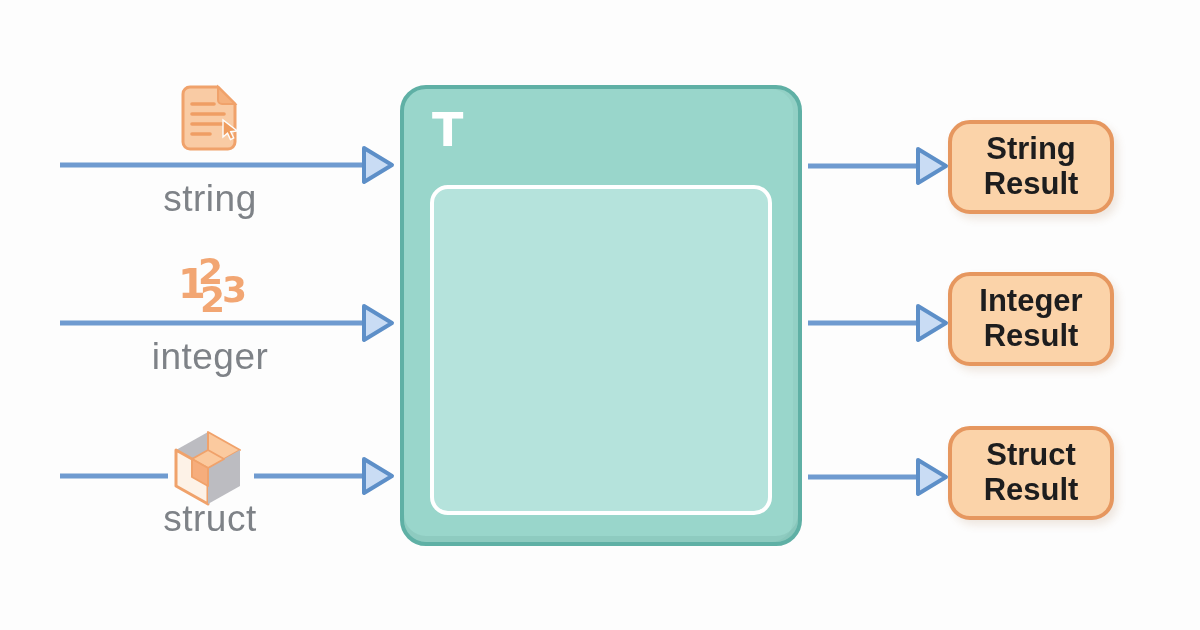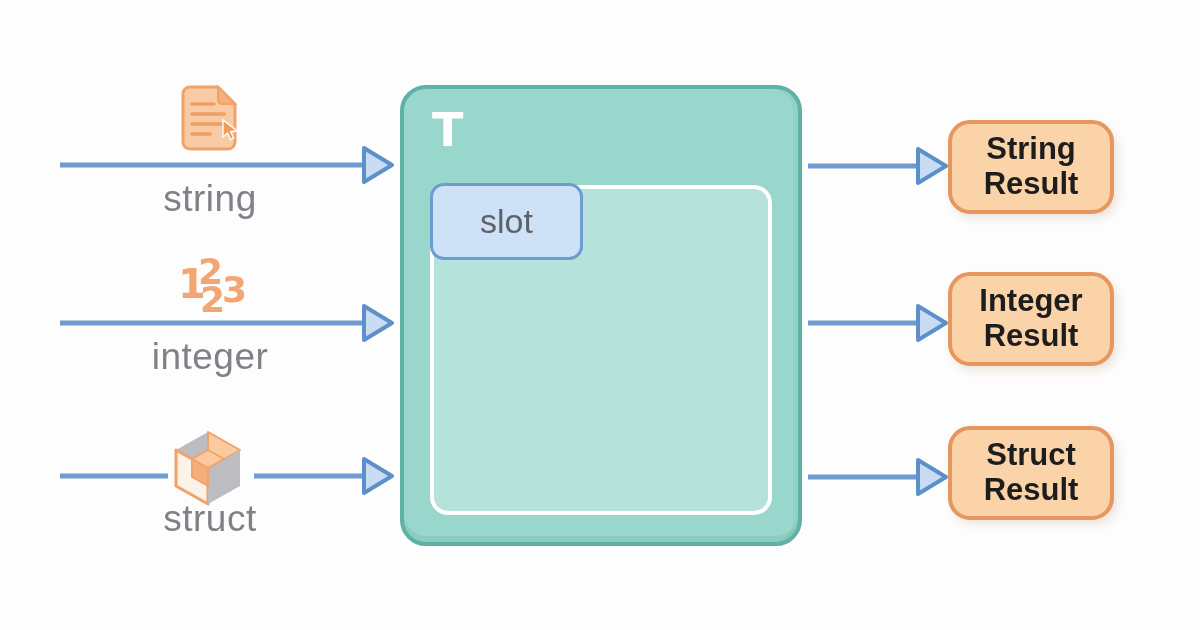--- a/index.html
+++ b/index.html
@@ -126,23 +126,20 @@
     <polygon points="6,22 38,40 38,76 6,58" fill="#fdf2e7" stroke="#f0a26b" stroke-width="3" stroke-linejoin="round"></polygon>
     <polygon points="38,40 70,22 70,58 38,76" fill="#bcbcc1"></polygon>
     <polygon points="22,31 38,22 54,31 38,40" fill="#fbc99d" stroke="#f0a26b" stroke-width="2" stroke-linejoin="round"></polygon>
     <polygon points="22,31 38,40 38,58 22,49" fill="#f6ad7c" stroke="#f0a26b" stroke-width="2" stroke-linejoin="round"></polygon>
   </svg>
   <div class="in-label" style="left:100px; top:498px;">struct</div>
 
   <div class="generic-box">
     <div class="type-param">T</div>
     <div class="inner-box"></div>
-    <div class="slot-tab">
-      <span>slot</span>
-    </div>
   </div>
 
   <svg class="arrow" style="left:806px; top:144px;" width="142" height="44">
     <line x1="2" y1="22" x2="112" y2="22"></line>
     <polygon points="112,5 140,22 112,39"></polygon>
   </svg>
   <svg class="arrow" style="left:806px; top:301px;" width="142" height="44">
     <line x1="2" y1="22" x2="112" y2="22"></line>
     <polygon points="112,5 140,22 112,39"></polygon>
   </svg>

